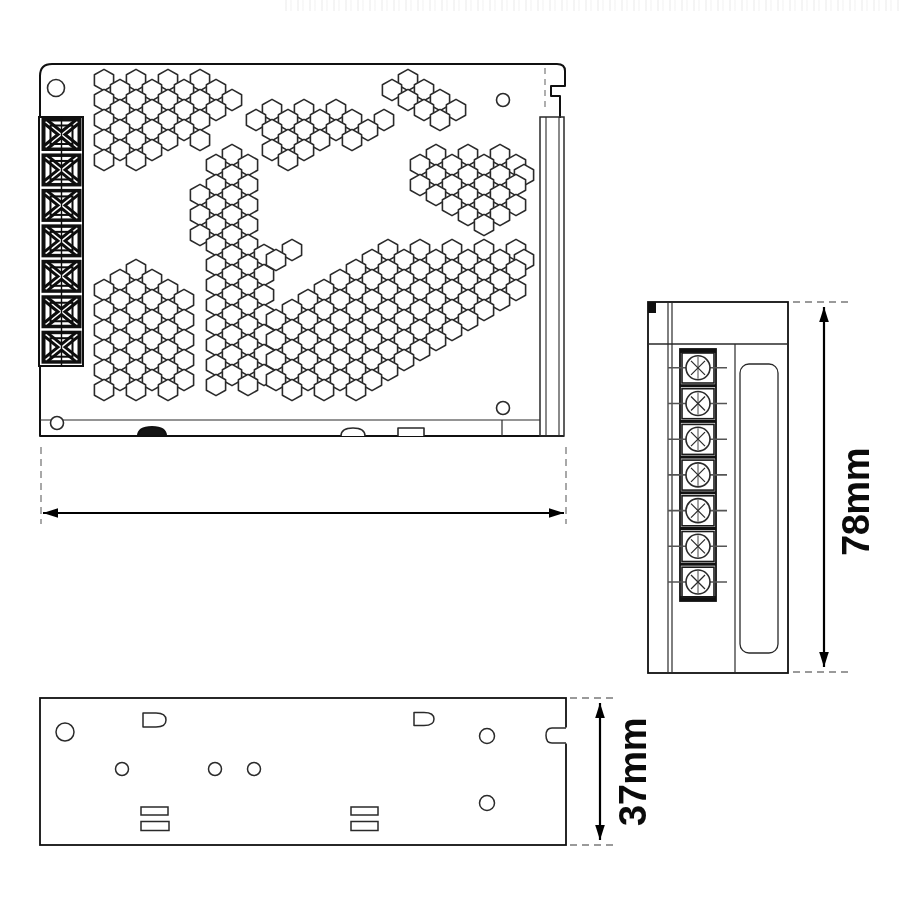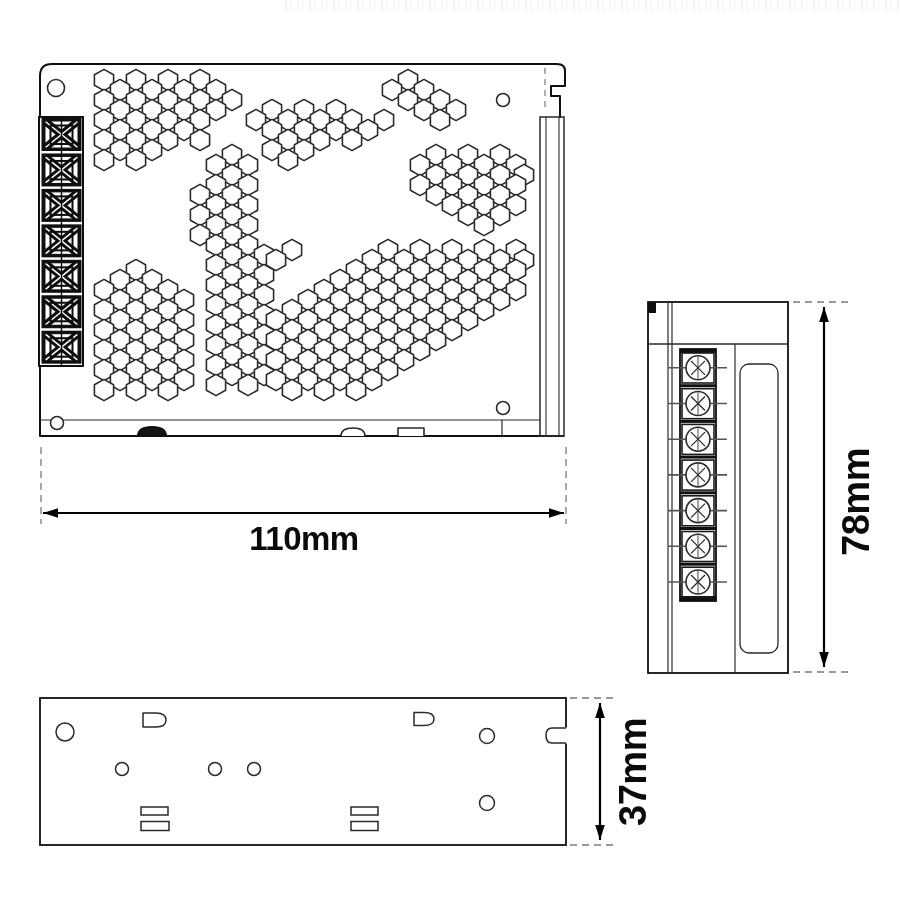--- a/index.html
+++ b/index.html
@@ -432,16 +432,15 @@
         <polygon points="824,307 819.2,322 828.8,322" fill="#000000"></polygon>
         <polygon points="824,667 819.2,652 828.8,652" fill="#000000"></polygon>
         <line x1="570" y1="698" x2="613" y2="698" stroke="#7a7a7a" stroke-width="1.3" fill="none" stroke-dasharray="7 5"></line>
         <line x1="570" y1="845" x2="613" y2="845" stroke="#7a7a7a" stroke-width="1.3" fill="none" stroke-dasharray="7 5"></line>
         <line x1="600" y1="703" x2="600" y2="840" stroke="#000000" stroke-width="2.2" fill="none"></line>
         <polygon points="600,703 595.2,718 604.8,718" fill="#000000"></polygon>
         <polygon points="600,840 595.2,825 604.8,825" fill="#000000"></polygon>
       </g>
   </svg>
 
-  <div class="dim-label" id="label-width" style="left:304px;top:539px;">110mm</div>
   <div class="dim-label rot" id="label-height" style="left:856px;top:502px;">78mm</div>
   <div class="dim-label rot" id="label-depth" style="left:633px;top:772px;">37mm</div>
 </div>
 
 </body></html>

